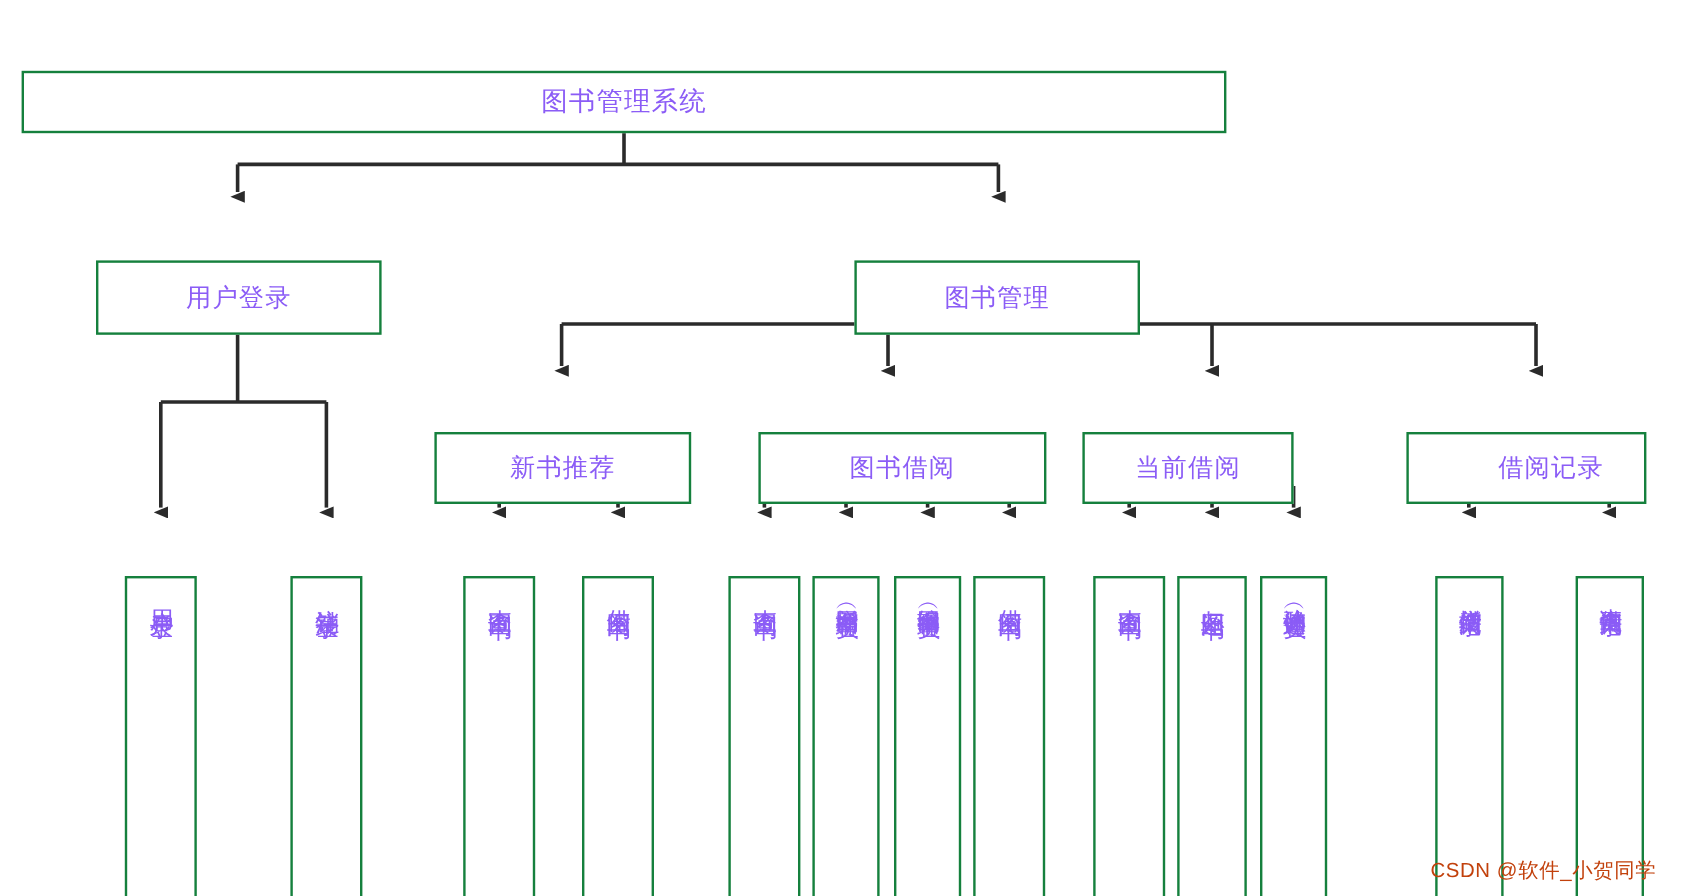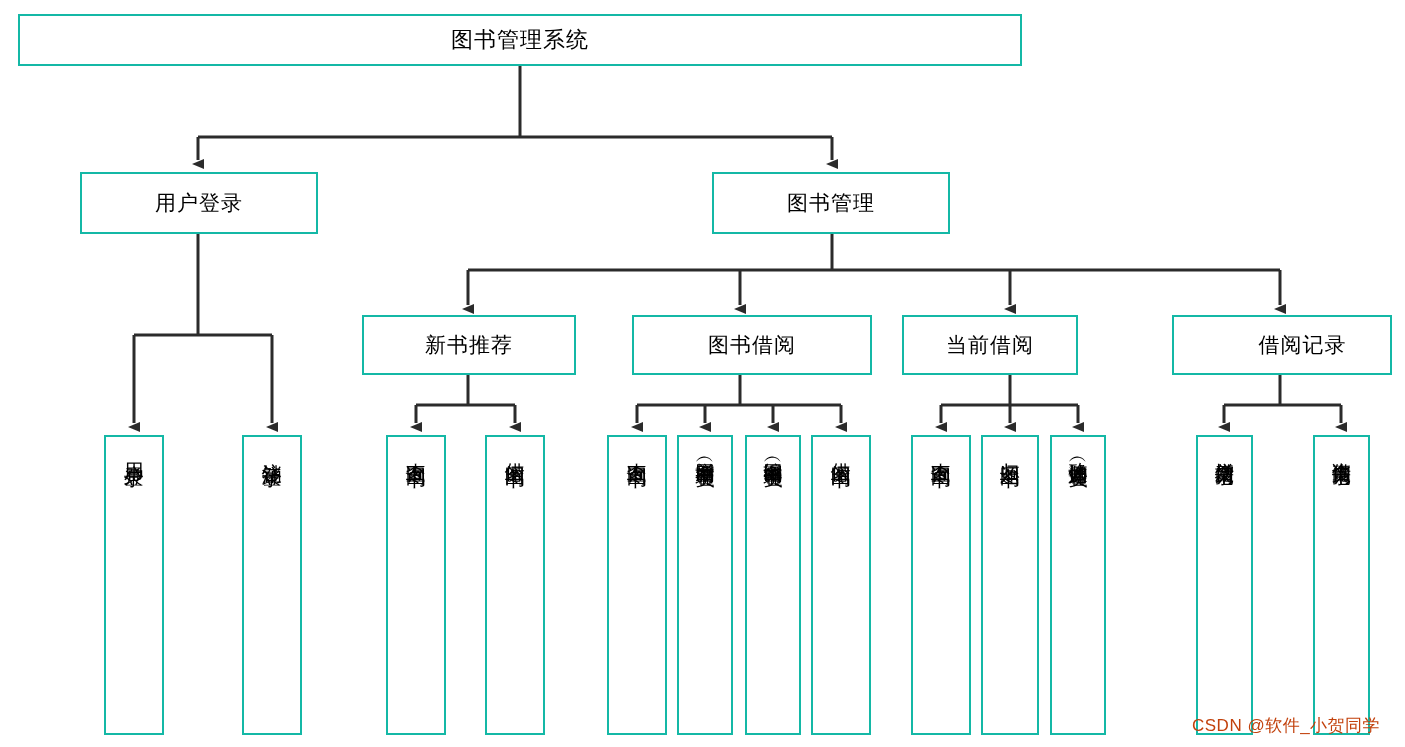--- a/index.html
+++ b/index.html
@@ -13,26 +13,27 @@
   #canvas {
     position: relative;
     width: 1405px;
     height: 747px;
     background: #ffffff;
     overflow: hidden;
   }
   .node {
     position: absolute;
     box-sizing: border-box;
-    border: 2px solid #14b8a6;
+    border: 2px solid #15803d;
     background: #ffffff;
     display: flex;
     align-items: center;
     justify-content: center;
-    color: #000000;
+    color: #8b5cf6;
+    margin-top: 45px;
   }
   .node-h {
     font-size: 21px;
     letter-spacing: 1px;
     white-space: nowrap;
   }
   .node-root {
     font-size: 22px;
     letter-spacing: 1px;
   }
@@ -138,21 +139,21 @@
 
   <div class="node node-h" style="left:712px; top:172px; width:238px; height:62px;">
     <span>图书管理</span>
   </div>
   <div class="node node-h" style="left:632px; top:315px; width:240px; height:60px;">
     <span>图书借阅</span>
   </div>
   <div class="node node-h" style="left:902px; top:315px; width:176px; height:60px;justify-content:center;">
     <span>当前借阅</span>
   </div>
-  <div class="node node-h" style="left:1172px; top:315px; width:220px; height:60px;padding-left:41px;">
+  <div class="node node-h" style="left:1172px; top:315px; width:200px; height:60px;padding-left:41px;">
     <span>借阅记录</span>
   </div>
 
   <div class="node node-v" style="left:104px; top:435px; width:60px; height:300px;">
     <span class="vtext">用户登录</span>
   </div>
   <div class="node node-v" style="left:242px; top:435px; width:60px; height:300px;">
     <span class="vtext">注销登录</span>
   </div>
 

